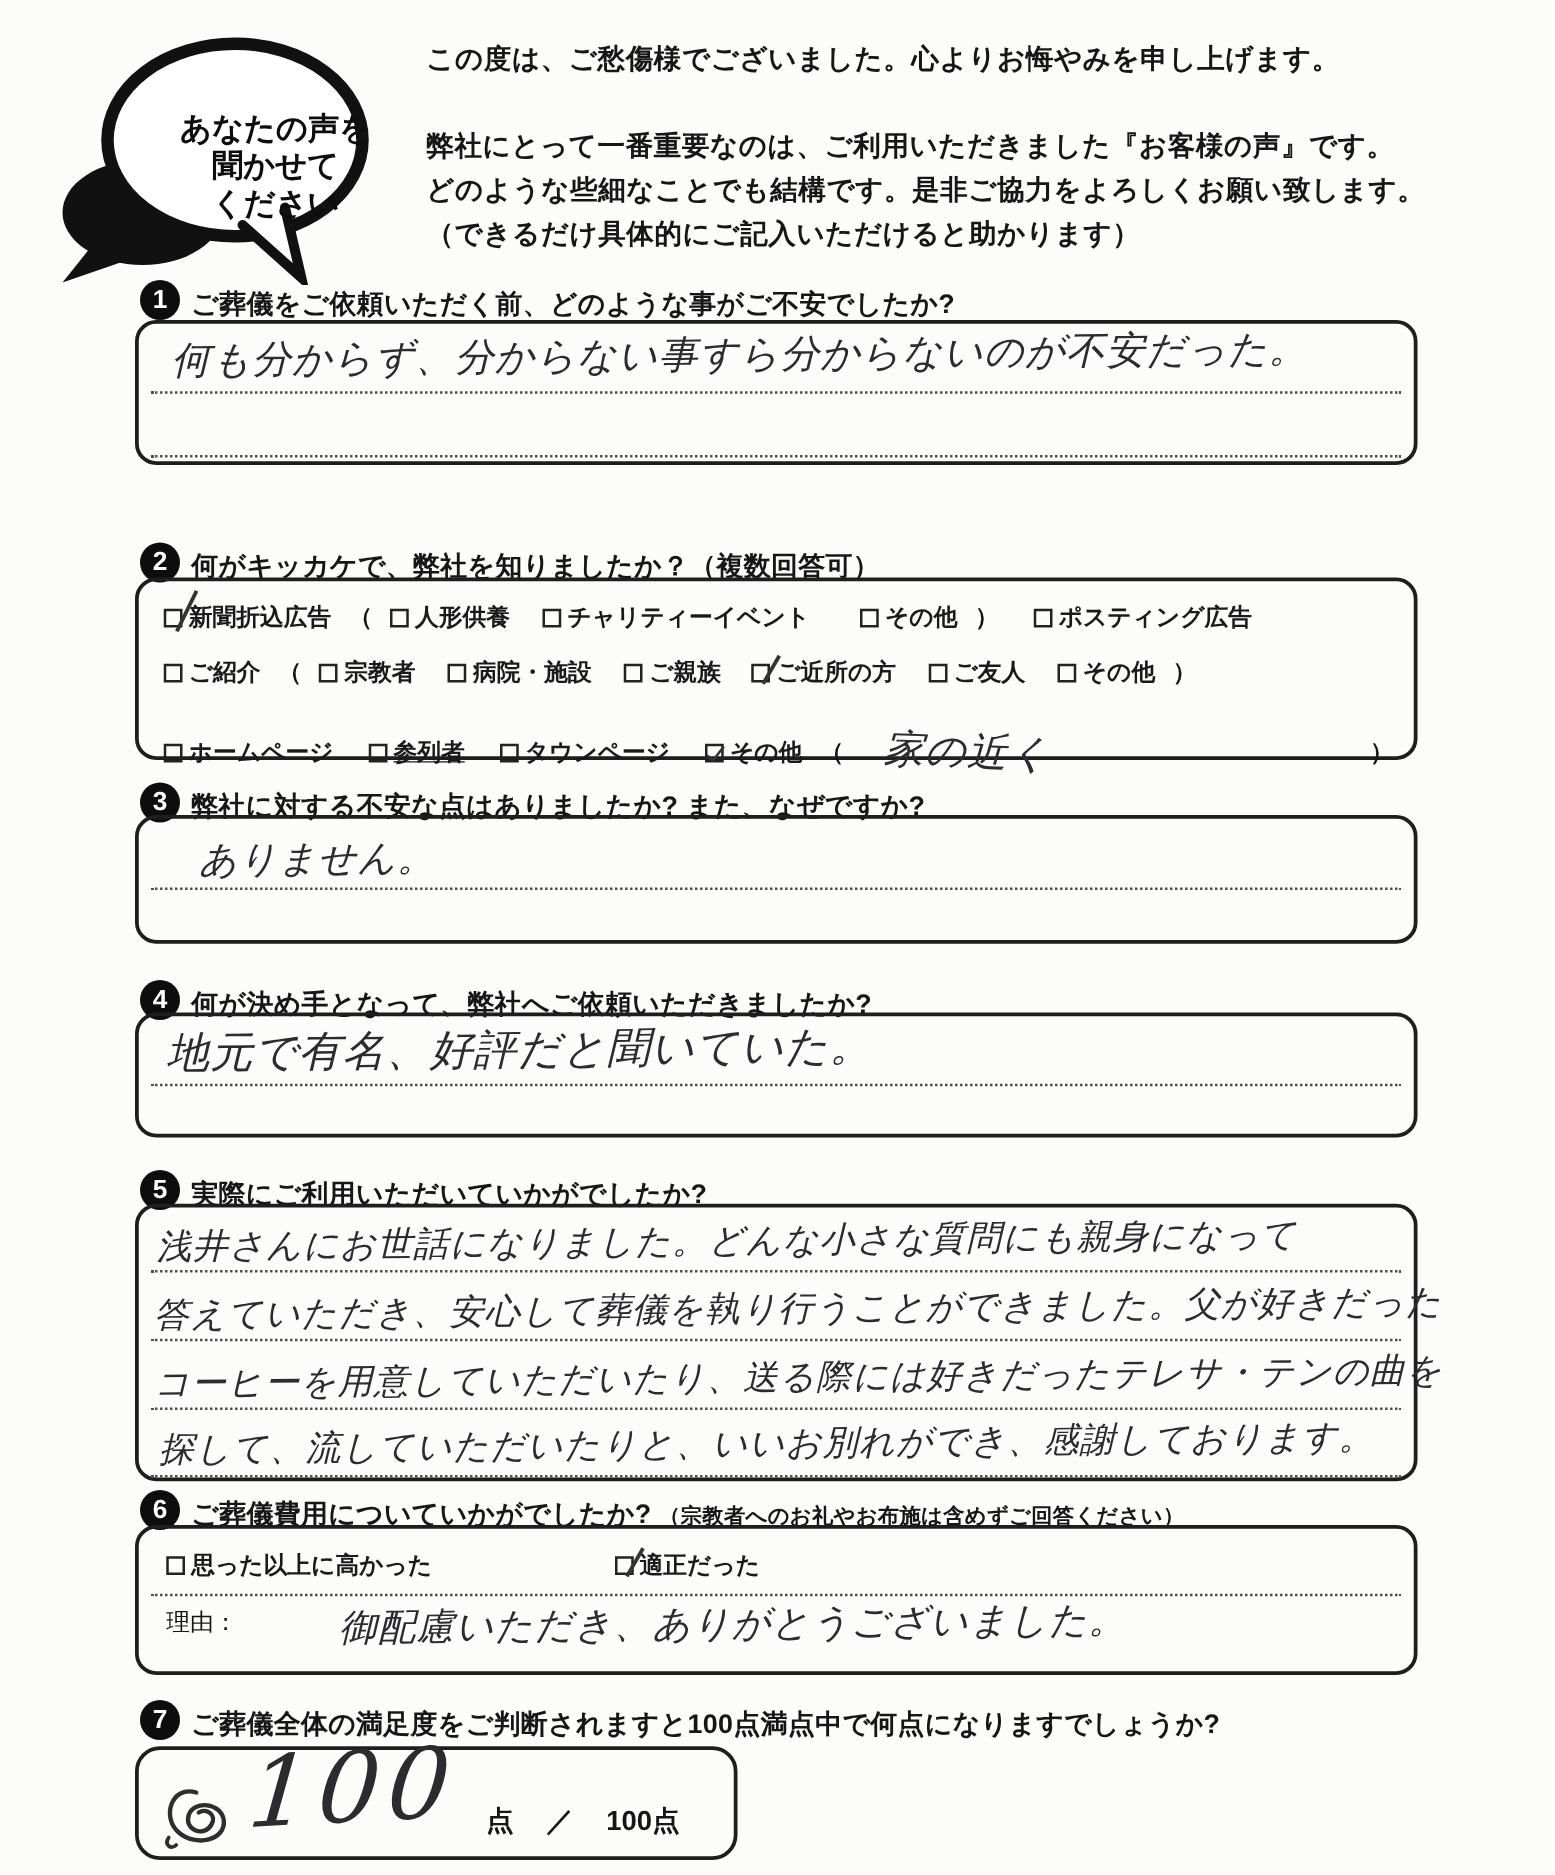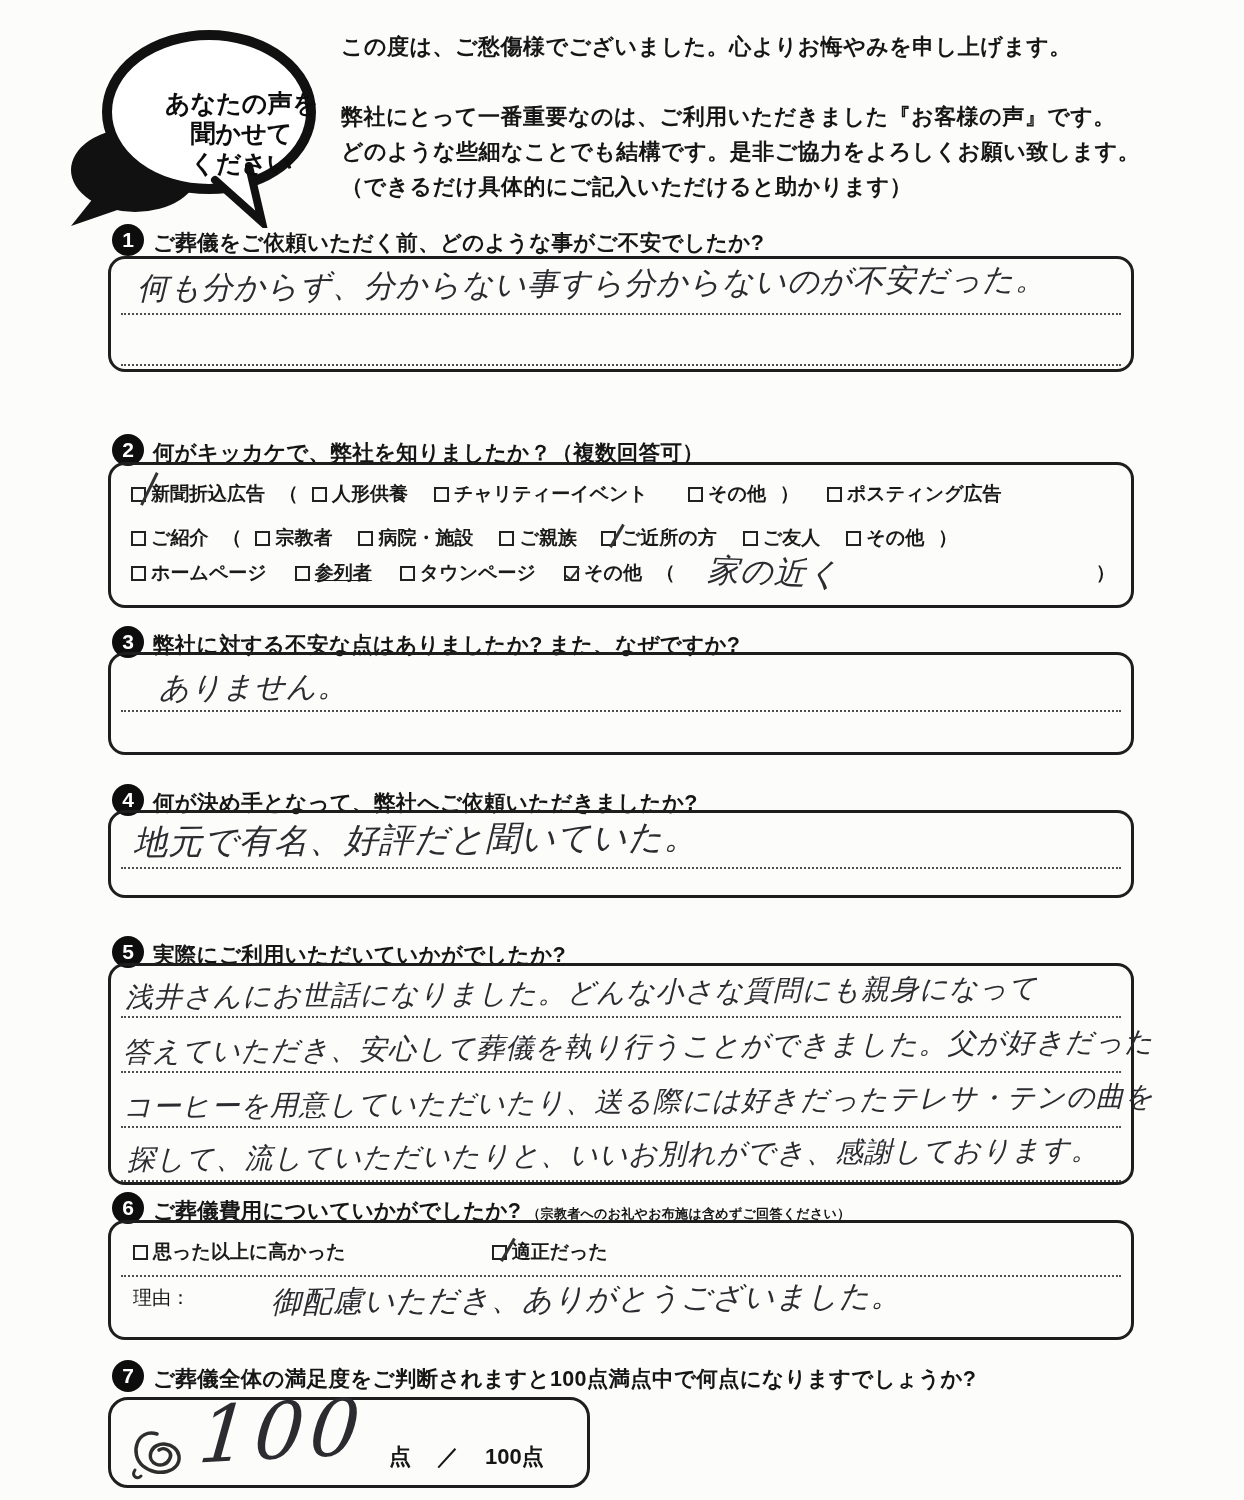--- a/index.html
+++ b/index.html
@@ -5,21 +5,21 @@
   html,body{margin:0;padding:0;background:#e8e8e8;}
   .page{position:relative;width:1244px;height:1500px;background:#fcfcfb;overflow:hidden;
         font-family:"Liberation Sans",sans-serif;color:#161616;}
   
   .t{font-weight:400;color:#141414;}
   .intro-line{position:absolute;left:341px;white-space:nowrap;font-size:22px;font-weight:700;letter-spacing:.5px;}
   
   .qnum{position:absolute;left:112px;width:32px;height:32px;border-radius:50%;background:#0d0d0d;
         color:#fff;font-weight:700;font-size:21px;display:flex;align-items:center;justify-content:center;}
   .qtitle{position:absolute;left:153px;font-size:21.5px;font-weight:700;white-space:nowrap;letter-spacing:.3px;}
-  .qnote{font-size:13px;font-weight:700;}
+  .qnote{font-size:17px;font-weight:700;}
   
   .abox{position:absolute;left:108px;width:1026px;border:3px solid #1e1e1e;border-radius:17px;box-sizing:border-box;}
   .dot{position:absolute;left:10px;right:10px;border-top:2.5px dotted #4e4e4e;height:0;}
   
   .hw{position:absolute;font-family:"DejaVu Serif",serif;font-style:italic;color:#2b2b30;
       white-space:nowrap;transform:rotate(-0.6deg);letter-spacing:1px;}
   
   .optrow{position:absolute;display:flex;align-items:center;white-space:nowrap;}
   .opt{display:inline-flex;align-items:center;gap:5px;font-size:19px;font-weight:600;color:#1a1a1a;}
   .cb{width:15px;height:15px;border:2px solid #222;position:relative;flex:none;box-sizing:border-box;}
@@ -32,21 +32,21 @@
   .paren{font-size:19px;font-weight:600;}
   .bubble-text{position:absolute;left:92px;top:70px;width:185px;text-align:center;
       font-size:25px;font-weight:700;line-height:30px;color:#0d0d0d;}
   .score-print{position:absolute;display:flex;gap:26px;font-size:22px;font-weight:700;align-items:baseline;}
 </style>
 </head>
 <body>
 
 <div class="page">
 
-  <div style="position:absolute;left:57px;top:18px;width:260px;height:210px;">
+  <div style="position:absolute;left:36px;top:18px;width:260px;height:210px;">
     <svg width="260" height="210" viewBox="0 0 260 210">
       <ellipse cx="78" cy="152" rx="64" ry="42" fill="#111"></ellipse>
       <path d="M38 178 L14 208 L72 188 Z" fill="#111"></path>
       <ellipse cx="152" cy="94" rx="102" ry="77" fill="#fff" stroke="#111" stroke-width="10"></ellipse>
       <path d="M158 158 L205 204 L192 150 Z" fill="#fff" stroke="none"></path>
       <path d="M158 162 L205 204 L192 148" fill="none" stroke="#111" stroke-width="8" stroke-linecap="round"></path>
     </svg>
     <div class="bubble-text">
       <div>あなたの声を</div>
       <div>聞かせて</div>
@@ -119,21 +119,21 @@
       <span class="opt" style="margin-left:12px;">
           <span class="cb"></span>
           <span>ご友人</span>
         </span>
       <span class="opt" style="margin-left:12px;">
           <span class="cb"></span>
           <span>その他</span>
         </span>
       <span class="paren">）</span>
     </div>
-    <div class="optrow" style="top:86px;left:20px;gap:14px;right:16px;">
+    <div class="optrow" style="top:115px;left:20px;gap:14px;right:16px;">
       <span class="opt">
           <span class="cb"></span>
           <span>ホームページ</span>
         </span>
       <span class="opt" style="margin-left:14px;text-decoration:underline;">
           <span class="cb"></span>
           <span>参列者</span>
         </span>
       <span class="opt" style="margin-left:14px;">
           <span class="cb"></span>
@@ -151,21 +151,21 @@
 
   <div class="qnum" style="top:626px;">3</div>
   <div class="qtitle" style="top:630px;">弊社に対する不安な点はありましたか? また、なぜですか?</div>
   <div class="abox" style="top:652px;height:103px;">
     <div class="hw" style="top:12px;left:48px;font-size:30px;">ありません。</div>
     <div class="dot" style="top:55px;"></div>
   </div>
 
   <div class="qnum" style="top:784px;">4</div>
   <div class="qtitle" style="top:788px;">何が決め手となって、弊社へご依頼いただきましたか?</div>
-  <div class="abox" style="top:810px;height:88px;">
+  <div class="abox" style="top:810px;height:100px;">
     <div class="hw" style="top:4px;left:22px;font-size:34px;">地元で有名、好評だと聞いていた。</div>
     <div class="dot" style="top:54px;"></div>
   </div>
 
   <div class="qnum" style="top:936px;">5</div>
   <div class="qtitle" style="top:940px;">実際にご利用いただいていかがでしたか?</div>
   <div class="abox" style="top:963px;height:222px;">
     <div class="hw" style="top:8px;left:14px;font-size:28px;">浅井さんにお世話になりました。どんな小さな質問にも親身になって</div>
     <div class="dot" style="top:50px;"></div>
     <div class="hw" style="top:62px;left:12px;font-size:28px;">答えていただき、安心して葬儀を執り行うことができました。父が好きだった</div>

